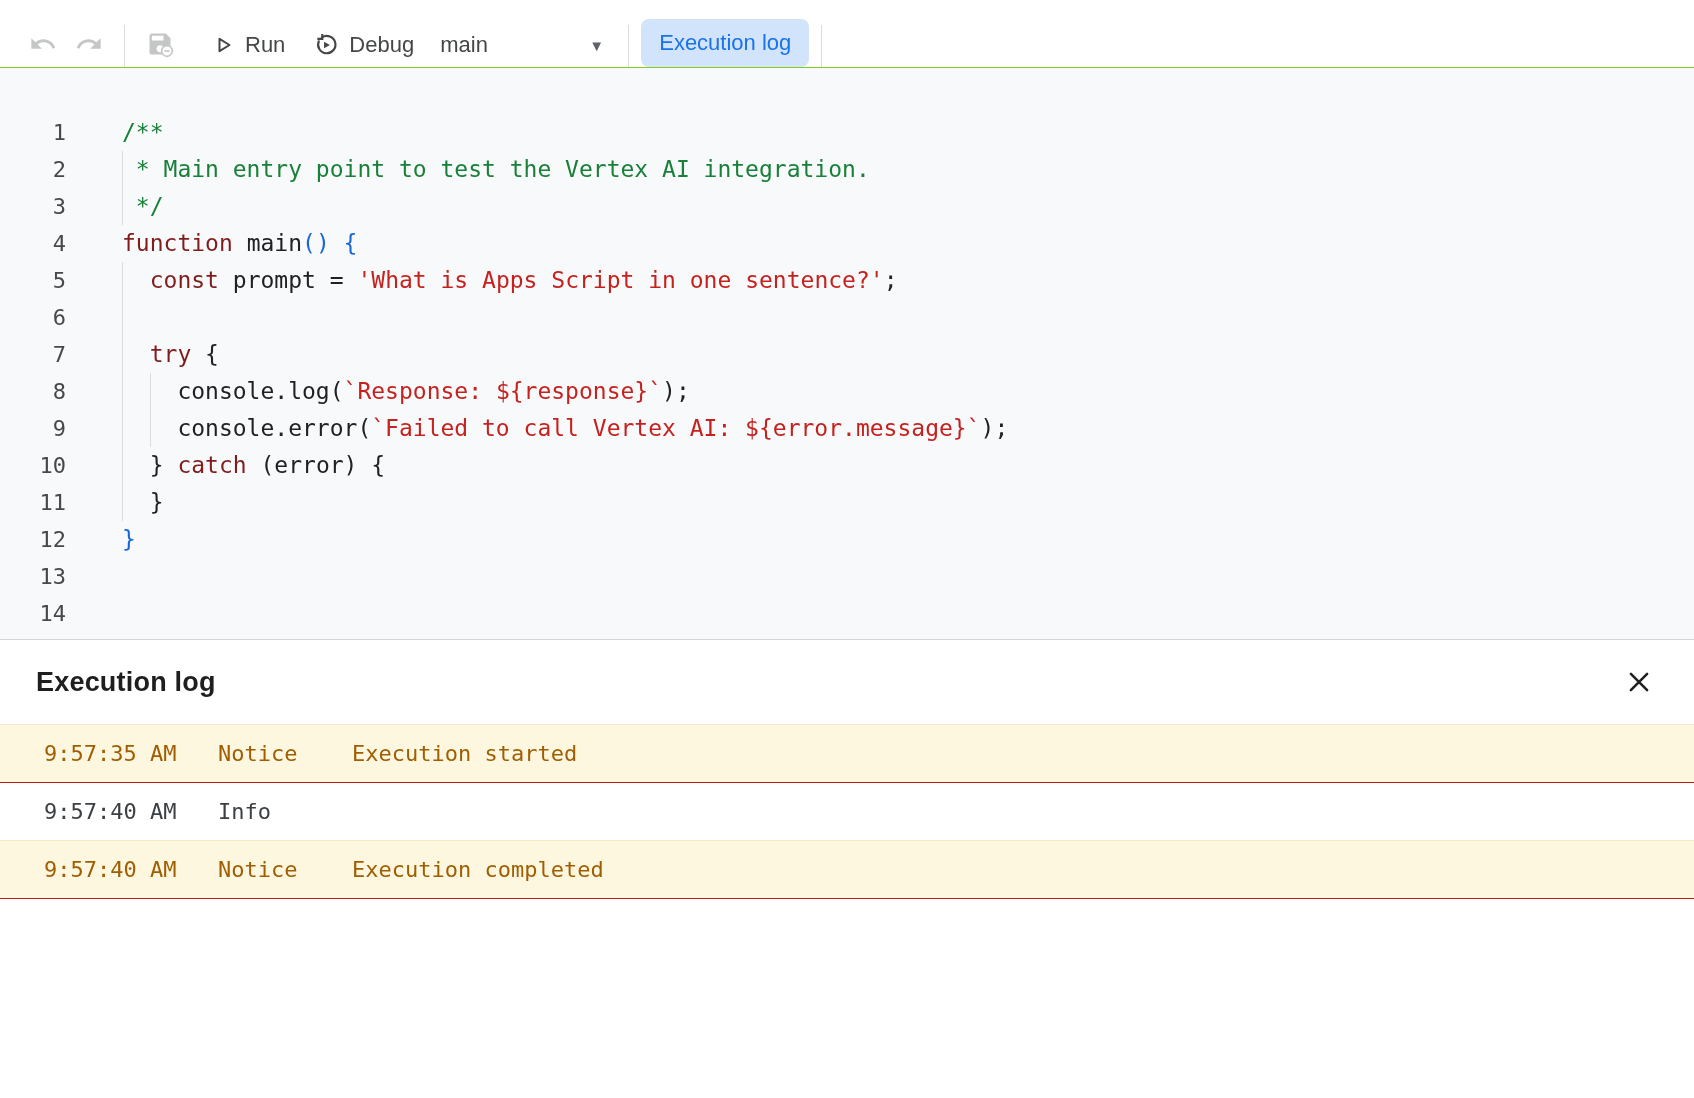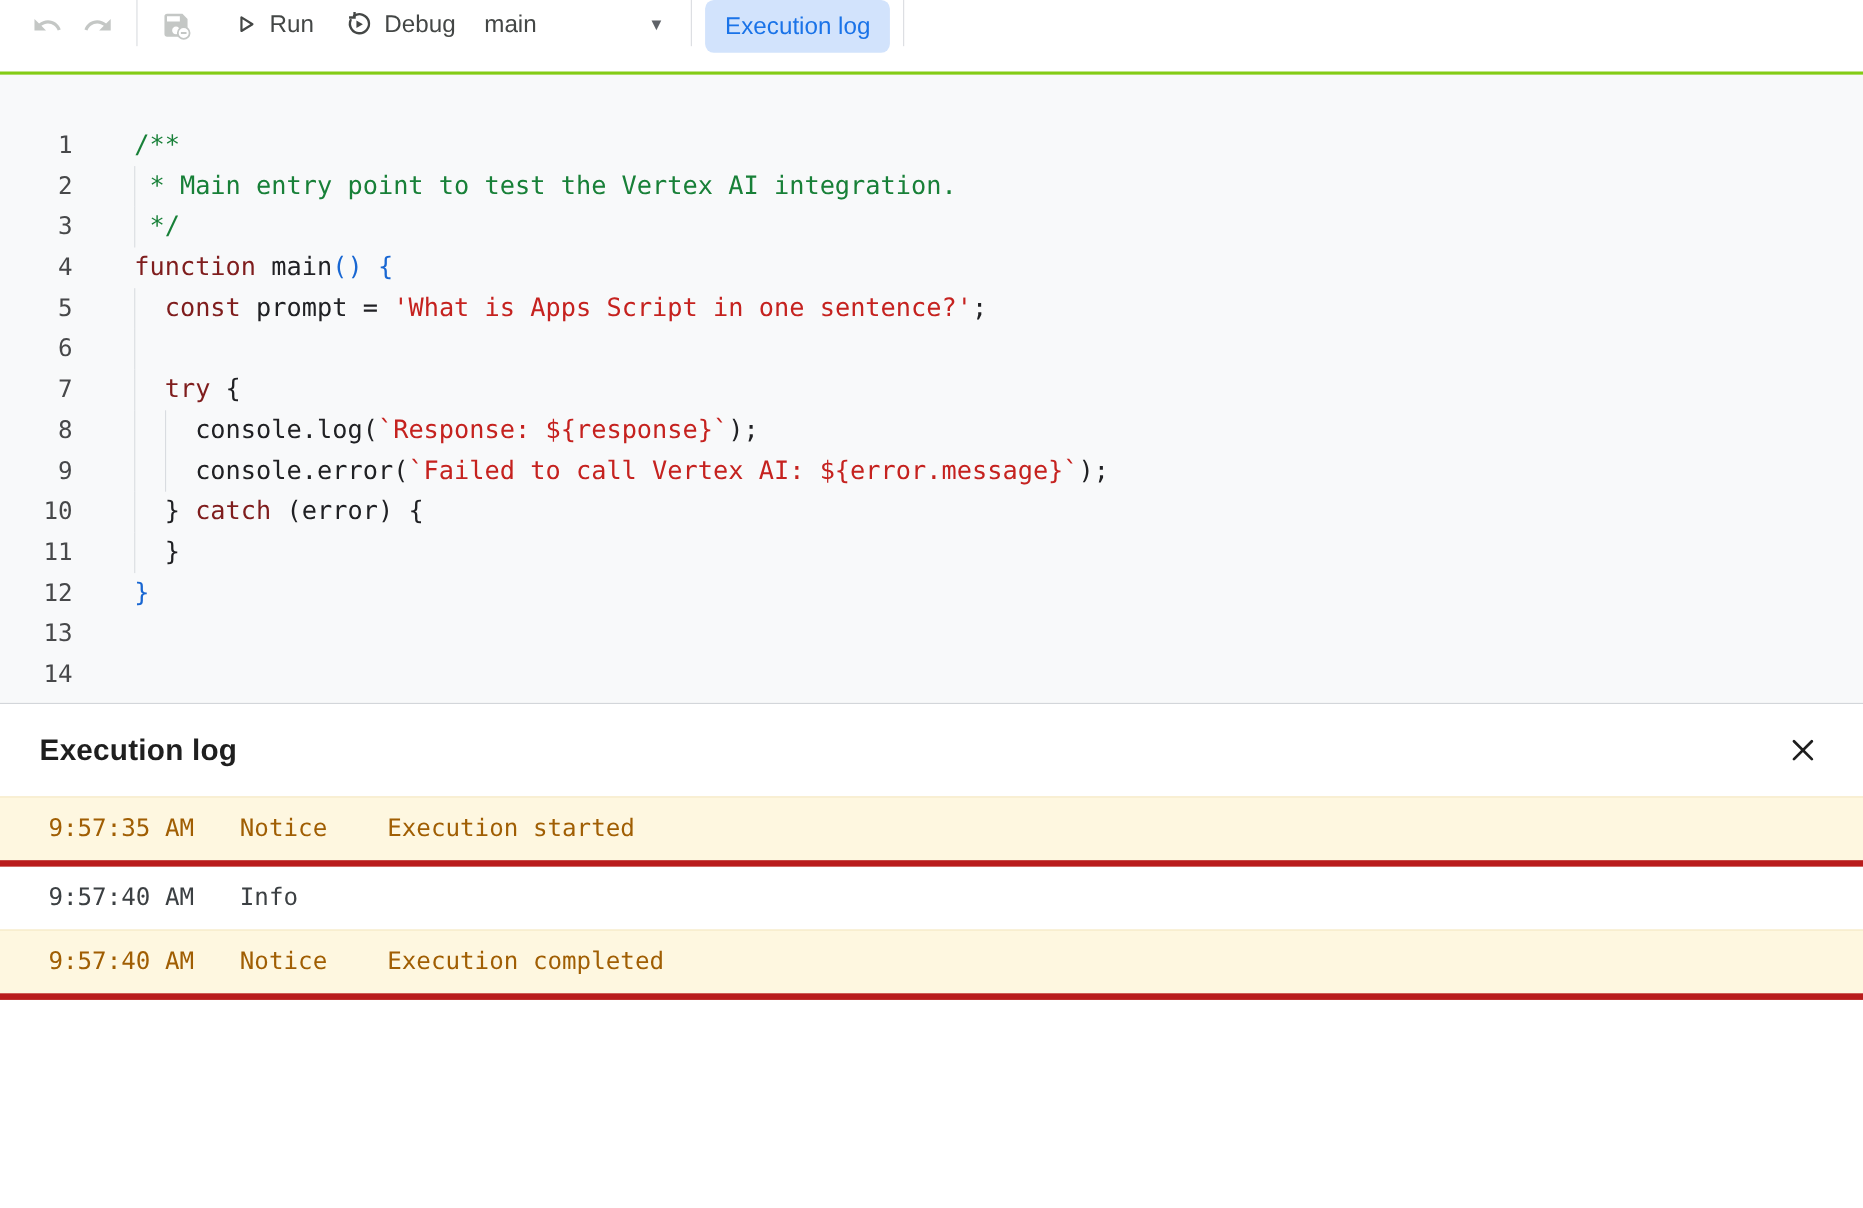--- a/index.html
+++ b/index.html
@@ -1,21 +1,21 @@
 <!DOCTYPE html>
 <html><head>
 <meta charset="utf-8">
 <style>
   * { margin:0; padding:0; box-sizing:border-box; }
   html,body { width:1694px; height:1098px; overflow:hidden; background:#fff;
     font-family:"Liberation Sans", sans-serif; }
 
   
-  .toolbar { height:68px; background:#fff; border-bottom:3px solid #84cc16;
-    display:flex; align-items:flex-start; padding:0 20px; }
+  .toolbar { height:68px; background:#fff; border-bottom:1px solid #84cc16;
+    display:flex; align-items:flex-end; padding:0 20px; }
   .icon-btn { background:none; border:none; width:46px; height:46px; border-radius:50%;
     display:flex; align-items:center; justify-content:center; cursor:pointer; flex:none; }
   .divider { width:1px; height:42px; background:#dadce0; margin:0 12px; flex:none; }
   .text-btn { background:none; border:none; display:flex; align-items:center; gap:10px;
     font-family:"Liberation Sans",sans-serif; font-size:22px; font-weight:500; color:#444746;
     padding:9px 14px; border-radius:6px; cursor:pointer; flex:none; }
   .fn-dropdown { display:flex; align-items:center; justify-content:space-between;
     min-width:188px; padding:9px 12px; font-size:22px; color:#444746; cursor:pointer; flex:none; }
   .caret { font-size:15px; color:#5f6368; margin-left:14px; }
   .pill { background:#d2e3fc; color:#1a73e8; border:none; font-size:22px; font-weight:500;
@@ -39,21 +39,21 @@
   
   .log-panel { height:458px; background:#fff; border-top:1px solid #d3d6da; }
   .log-header { height:84px; display:flex; align-items:center; justify-content:space-between;
     padding:0 36px; background:#fff; }
   .log-title { font-size:27px; font-weight:700; color:#1f1f1f; letter-spacing:0.2px; }
   .close-btn { background:none; border:none; cursor:pointer; padding:4px;
     display:flex; align-items:center; justify-content:center; }
   .log-row { display:flex; align-items:flex-start; font-family:"DejaVu Sans Mono",monospace;
     font-size:22px; line-height:33px; padding:12px 0; background:#fff; color:#3c4043; }
   .log-row.notice { background:#fef7e0; color:#a05e03;
-    border-top:1px solid #f3e8c4; border-bottom:6px solid #b91c1c; }
+    border-top:1px solid #f3e8c4; border-bottom:1px solid #b91c1c; }
   .log-time { width:174px; flex:none; padding-left:44px; box-sizing:content-box; }
   .log-level { width:134px; flex:none; }
   .log-message { width:85ch; }
 </style>
 </head>
 <body>
 
 <div class="toolbar">
 
   <button class="icon-btn">

